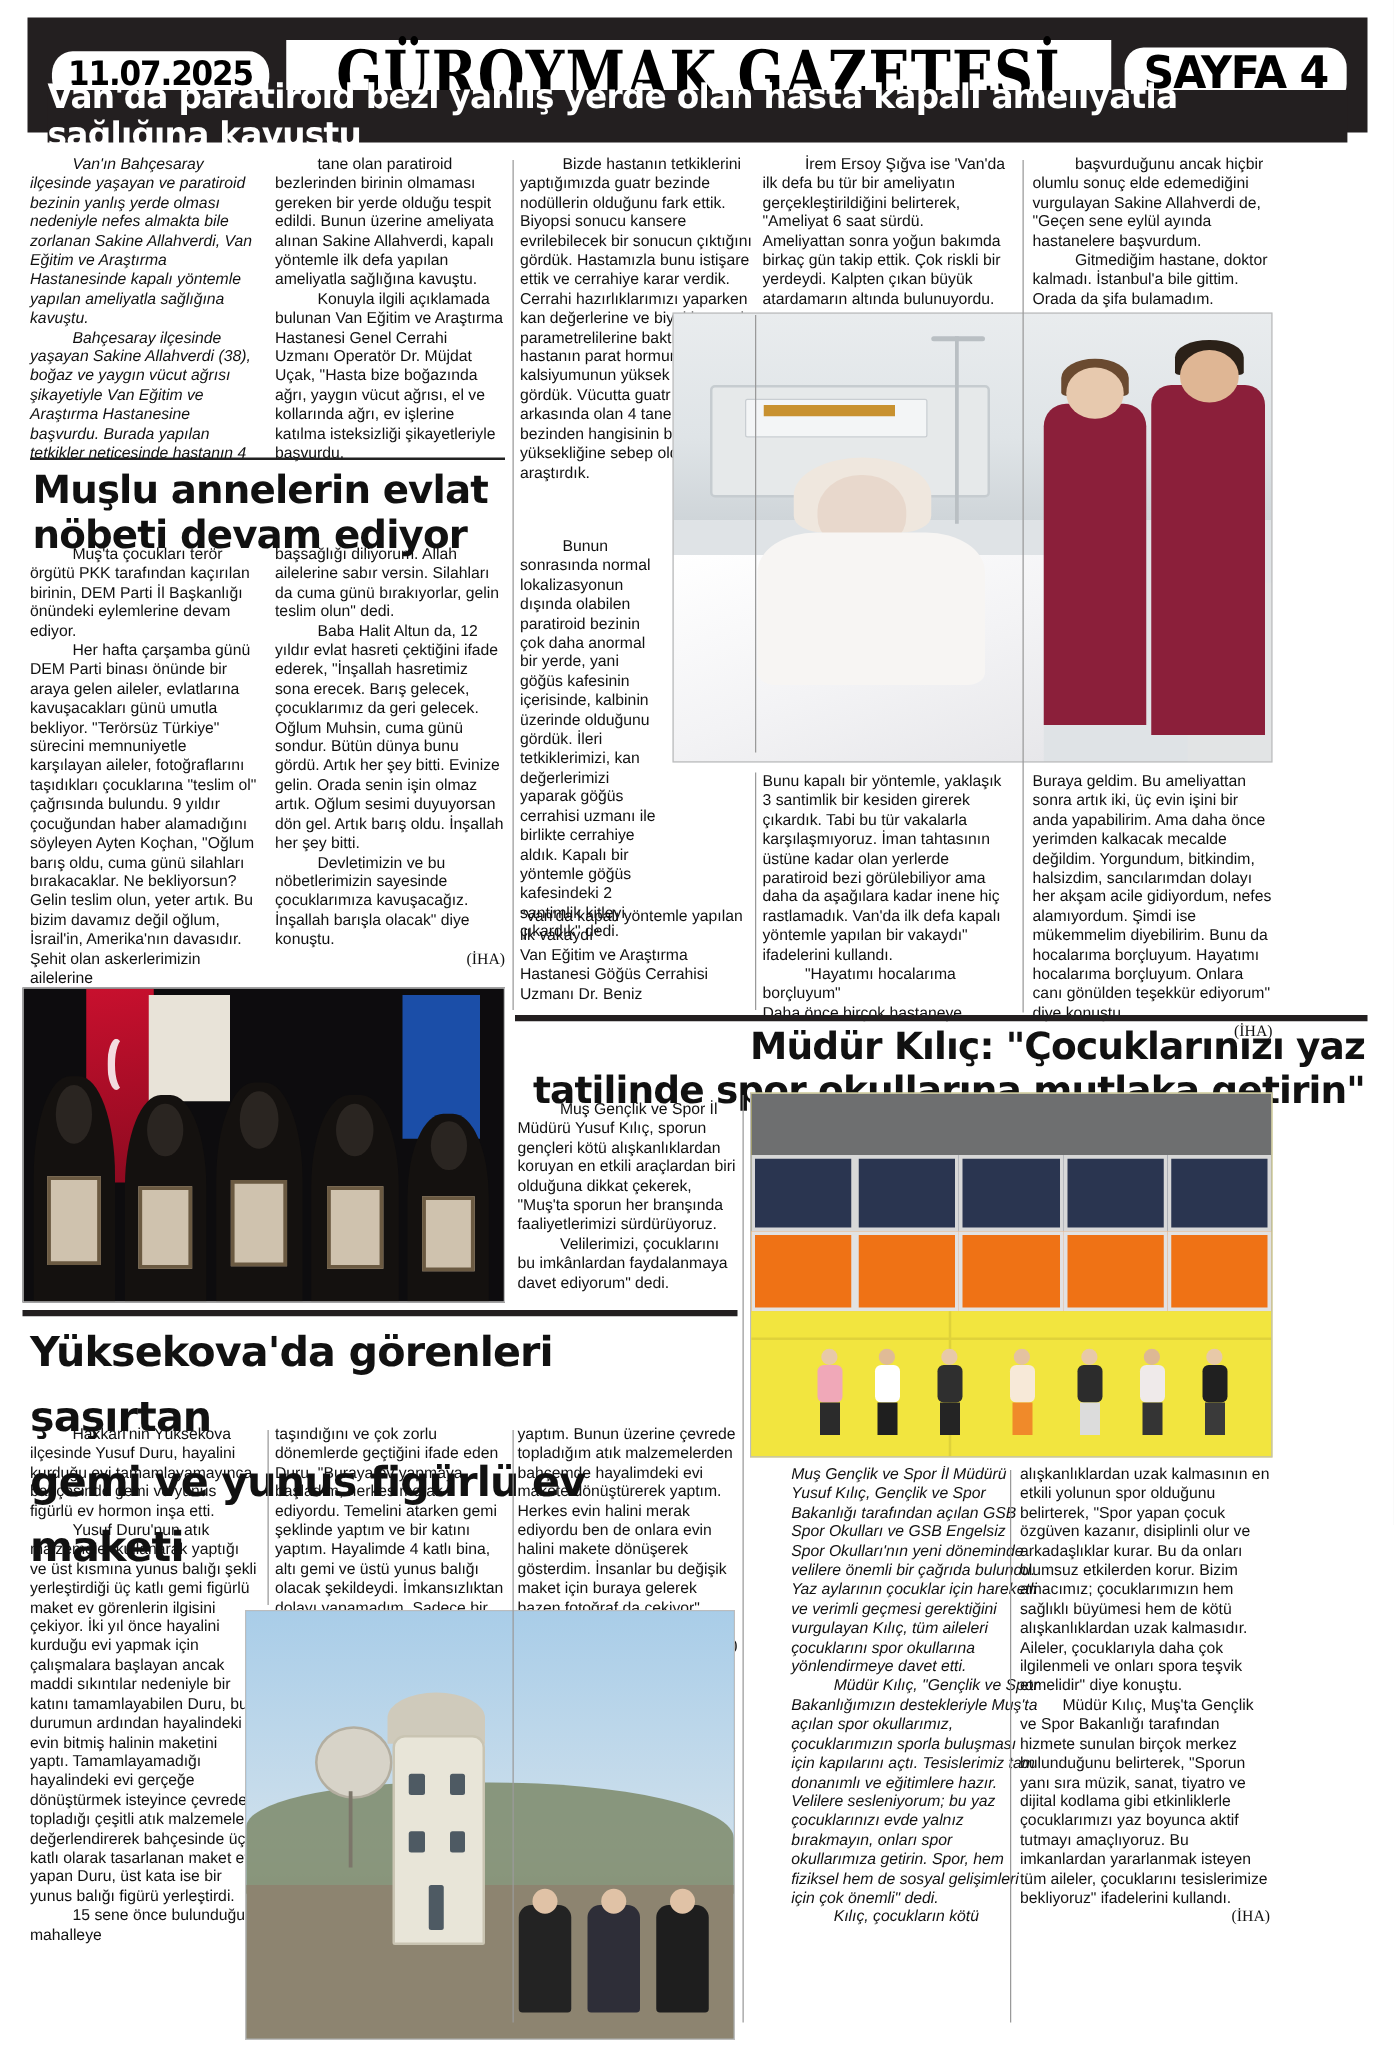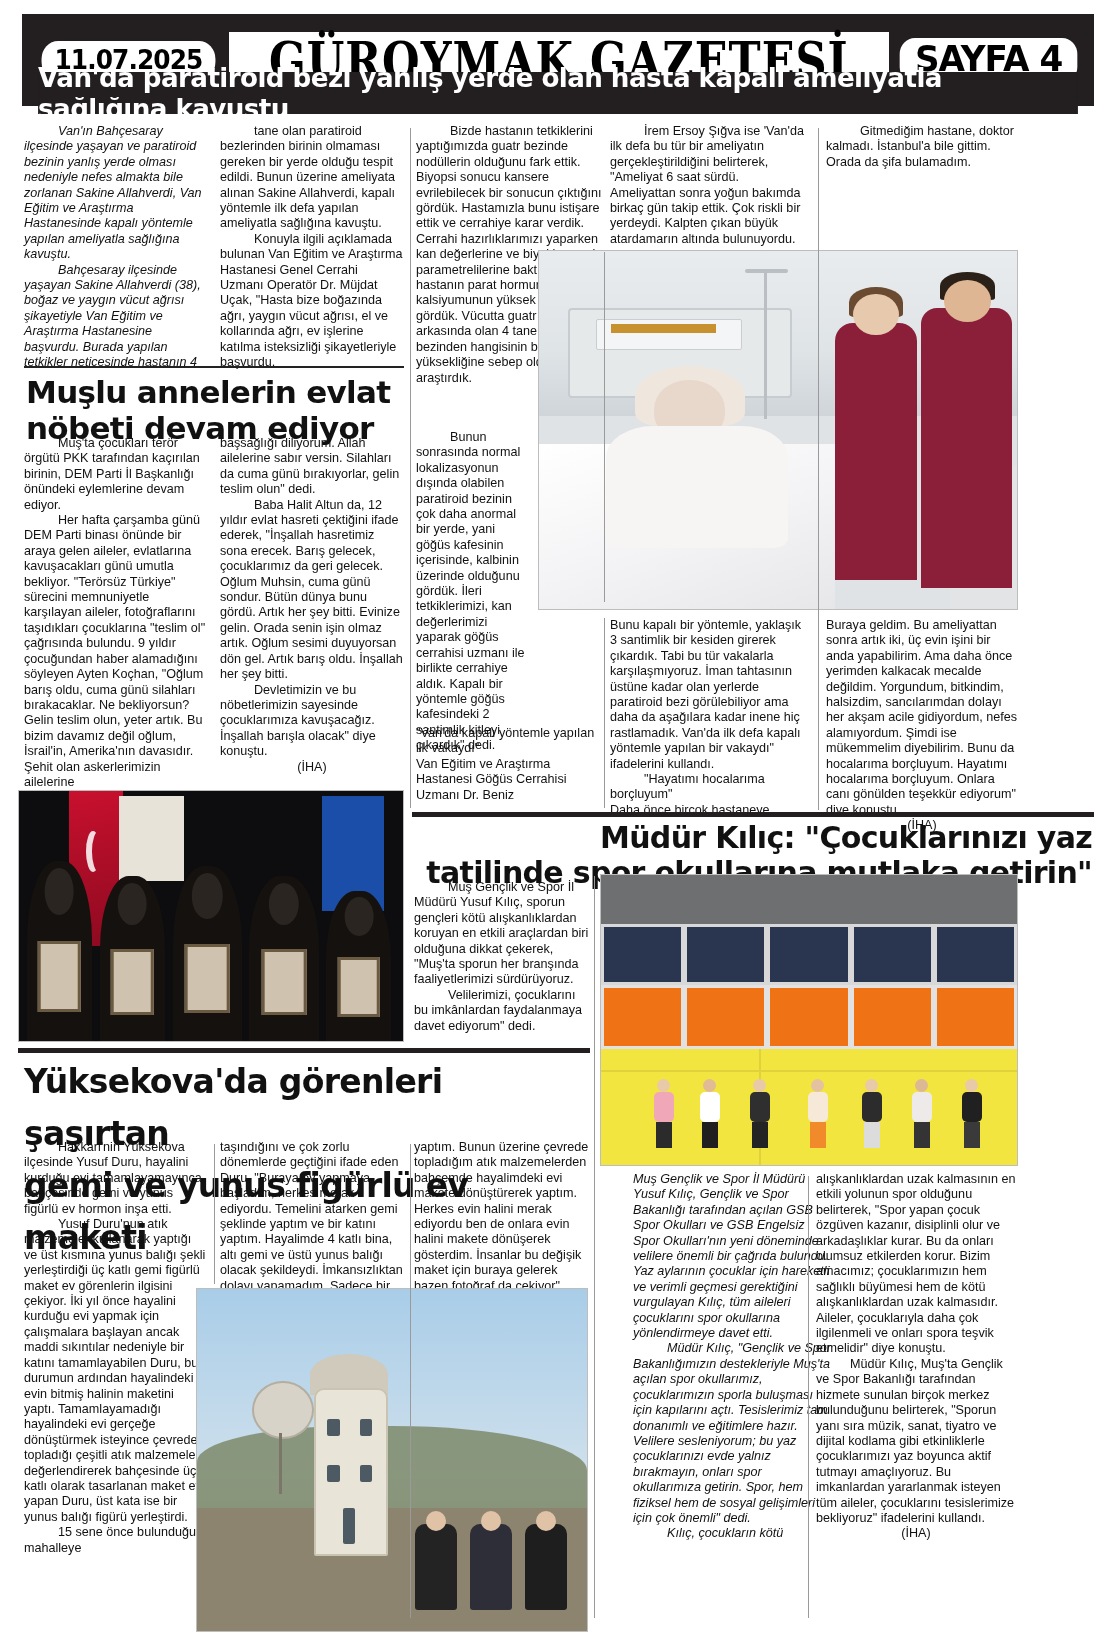--- a/index.html
+++ b/index.html
@@ -47,21 +47,21 @@
   }
   
   .col{
     position:absolute;
     font-family:"Liberation Sans",sans-serif;
     font-size:12.6px;line-height:15.4px;color:#111;
     text-align:left;
   }
   .col p{margin:0;text-indent:34px;}
   .col p.noind{text-indent:0;}
-  .col p.agency{text-indent:0;text-align:center;}
+  .col p.agency{text-indent:0;text-align:right;font-family:Liberation Serif, serif;}
   .vrule{position:absolute;width:1px;background:#9a9a9a;}
   .hrule{position:absolute;height:2px;background:#222;}
   .hrule.thick{height:5px;background:#231f20;}
   
   .sec-head{
     position:absolute;
     font-family:"DejaVu Sans",sans-serif;font-weight:bold;
     color:#111;letter-spacing:-0.7px;
   }
   .sec-head.a{font-size:31px;line-height:36px;}
@@ -176,20 +176,21 @@
 
   <div class="col" style="left:416px;top:124px;width:190px;">
     <p>Bizde hastanın tetkiklerini yaptığımızda guatr bezinde nodüllerin olduğunu fark ettik. Biyopsi sonucu kansere evrilebilecek bir sonucun çıktığını gördük. Hastamızla bunu istişare ettik ve cerrahiye karar verdik. Cerrahi hazırlıklarımızı yaparken kan değerlerine ve biyokimyasal parametrelilerine baktığımızda, hastanın parat hormunu ve kalsiyumunun yüksek olduğunu gördük. Vücutta guatr bezinin arkasında olan 4 tane paratiroid bezinden hangisinin bu hormon yüksekliğine sebep olduğunu araştırdık.</p>
   </div>
 
   <div class="col" style="left:610px;top:124px;width:196px;">
     <p>İrem Ersoy Şığva ise 'Van'da ilk defa bu tür bir ameliyatın gerçekleştirildiğini belirterek, "Ameliyat 6 saat sürdü. Ameliyattan sonra yoğun bakımda birkaç gün takip ettik. Çok riskli bir yerdeydi. Kalpten çıkan büyük atardamarın altında bulunuyordu.</p>
   </div>
 
   <div class="col" style="left:826px;top:124px;width:192px;">
+    <p>başvurduğunu ancak hiçbir olumlu sonuç elde edemediğini vurgulayan Sakine Allahverdi de, "Geçen sene eylül ayında hastanelere başvurdum.</p>
     <p>Gitmediğim hastane, doktor kalmadı. İstanbul'a bile gittim. Orada da şifa bulamadım.</p>
   </div>
 
   <div class="photo ph-hosp" style="left:538px;top:250px;width:480px;height:360px;">
     <div class="wall"></div>
     <div class="headboard"></div>
     <div class="panel"></div>
     <div class="amber"></div>
     <div class="polehook"></div>
     <div class="pole"></div>

